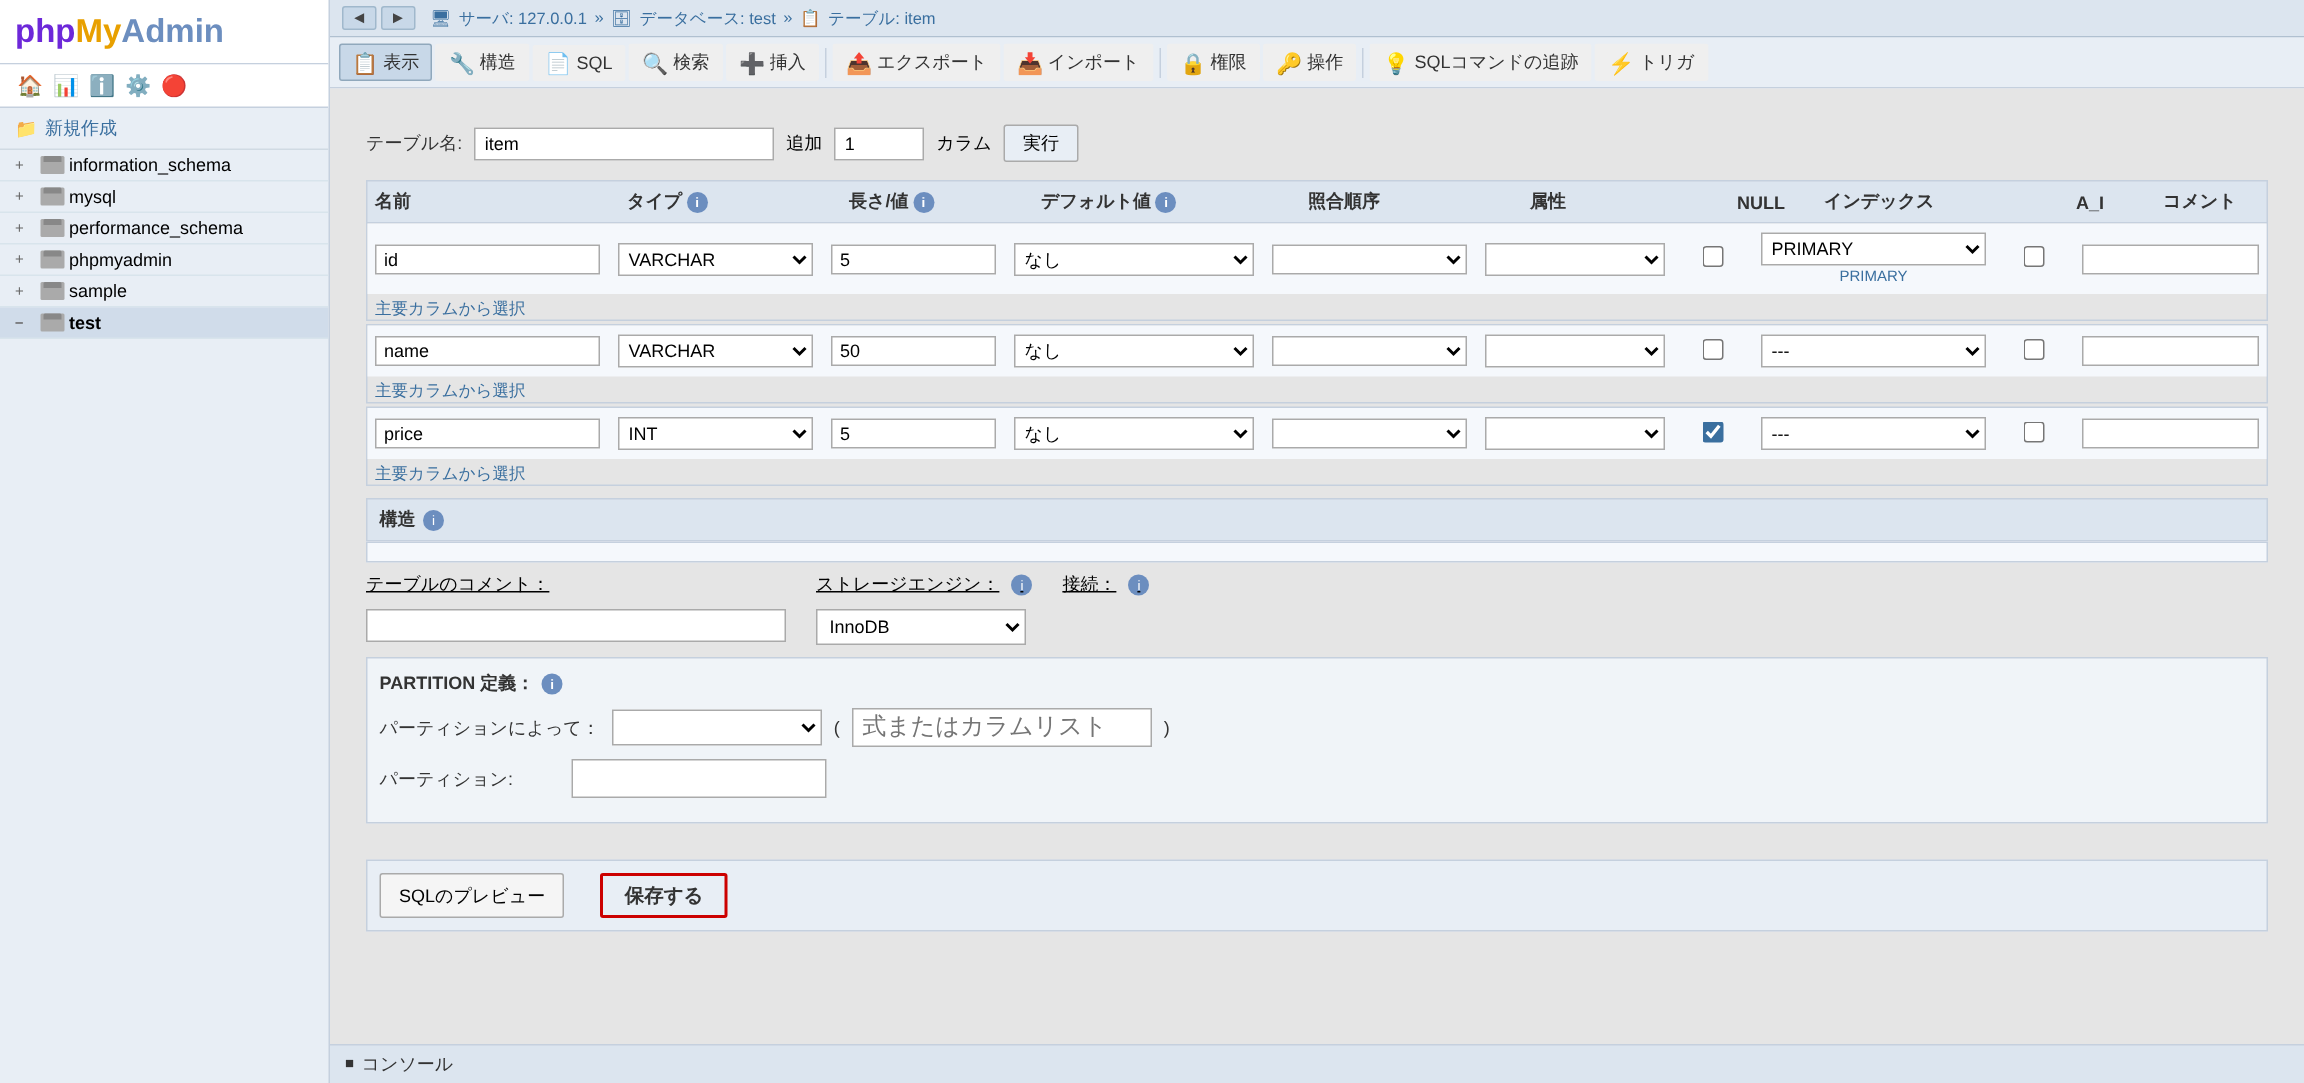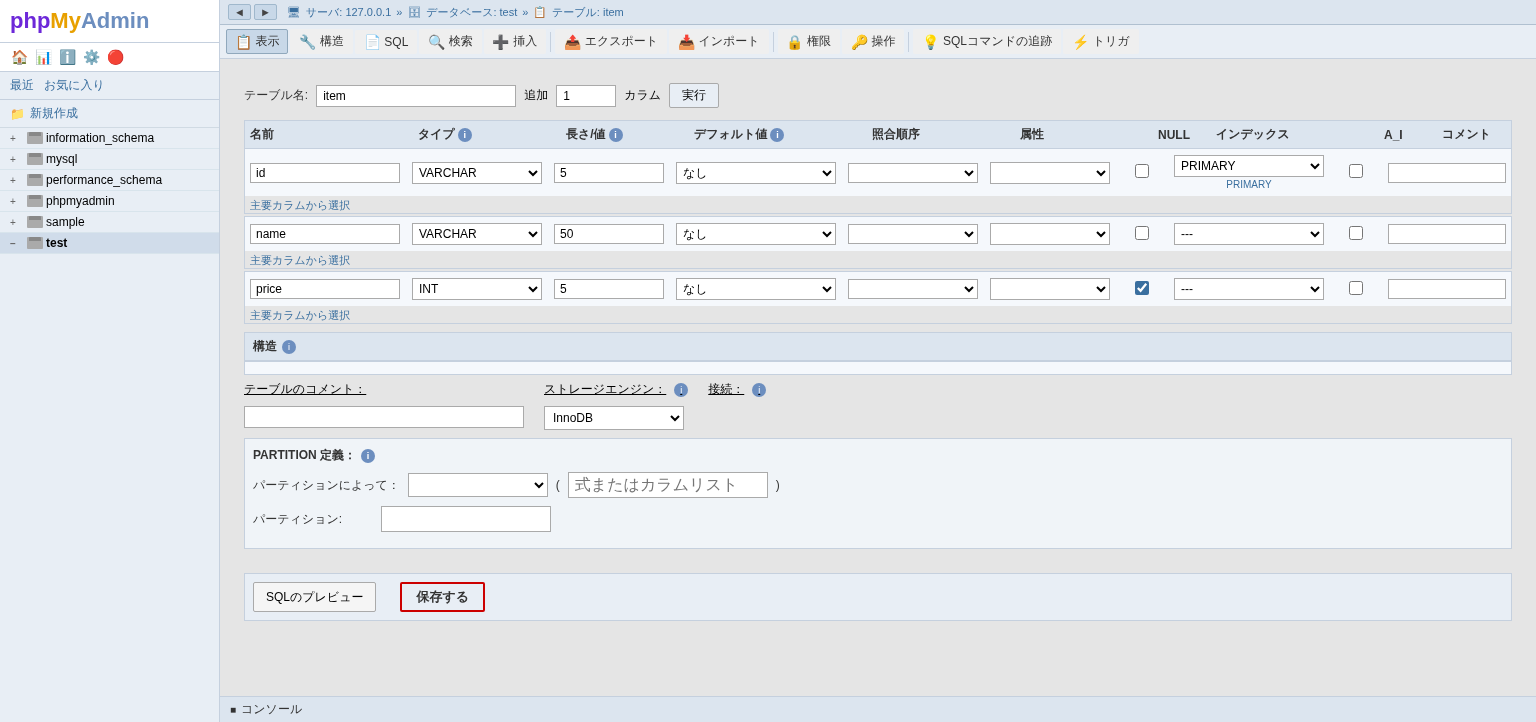--- a/index.html
+++ b/index.html
@@ -110,24 +110,20 @@
         <span class="logo-php">php</span><span class="logo-my">My</span><span class="logo-admin">Admin</span>
       </span>
     </div>
     <div class="sidebar-icons">
       <span class="sidebar-icon">🏠</span>
       <span class="sidebar-icon">📊</span>
       <span class="sidebar-icon">ℹ️</span>
       <span class="sidebar-icon">⚙️</span>
       <span class="sidebar-icon">🔴</span>
     </div>
-    <div class="sidebar-nav-header">
-      <a>最近</a>
-      <a>お気に入り</a>
-    </div>
     <div class="sidebar-new">
       <span>📁</span>
       <span>新規作成</span>
     </div>
     <div class="db-item">
       <span class="expand-icon">+</span>
       <span class="db-icon"></span>
       <span>information_schema</span>
     </div>
     <div class="db-item">

